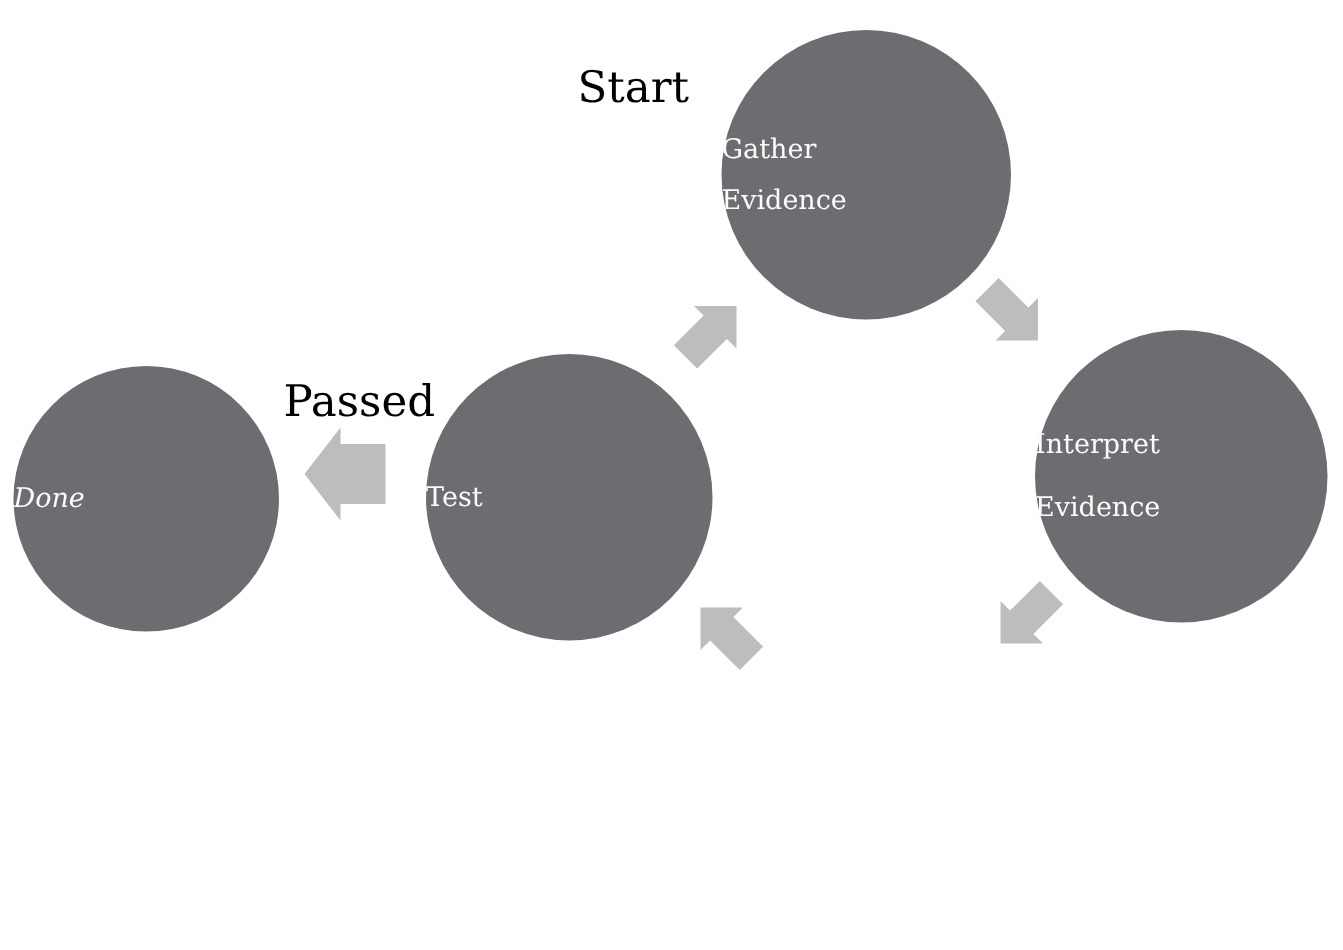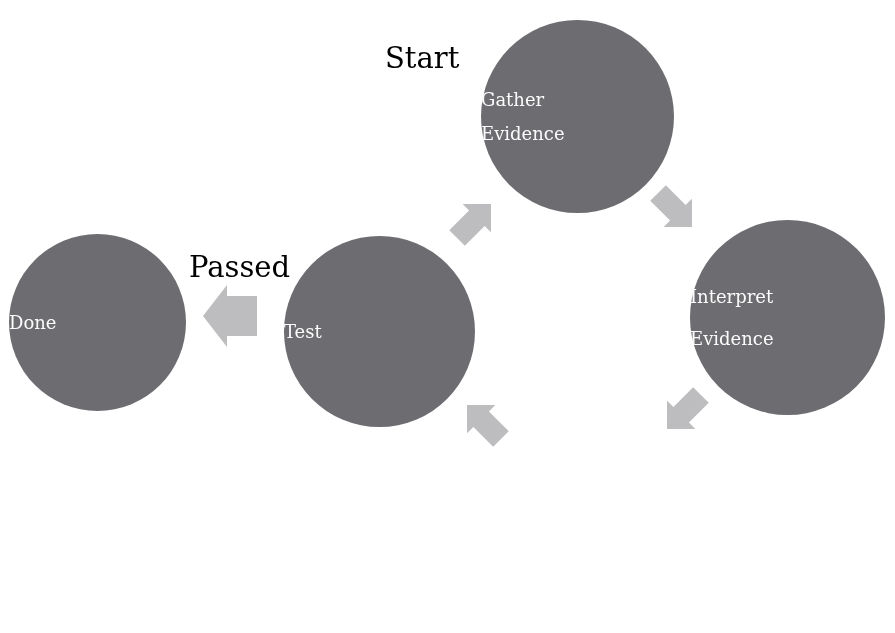--- a/index.html
+++ b/index.html
@@ -88,18 +88,18 @@
 
   <div class="node wide-gap" style="left:690px; top:220px; width:195px; height:195px;">
     <div class="line">Interpret</div>
     <div class="line">Evidence</div>
   </div>
 
   <div class="node" style="left:284px; top:236px; width:191px; height:191px;">
     <div class="line">Test</div>
   </div>
 
-  <div class="node" style="left:9px; top:234px; width:177px; height:177px;">
+  <div class="node" style="left:9px; top:244px; width:177px; height:177px;font-style:italic;">
     <div class="line">Done</div>
   </div>
 
 
 </div>
 
 </body></html>

